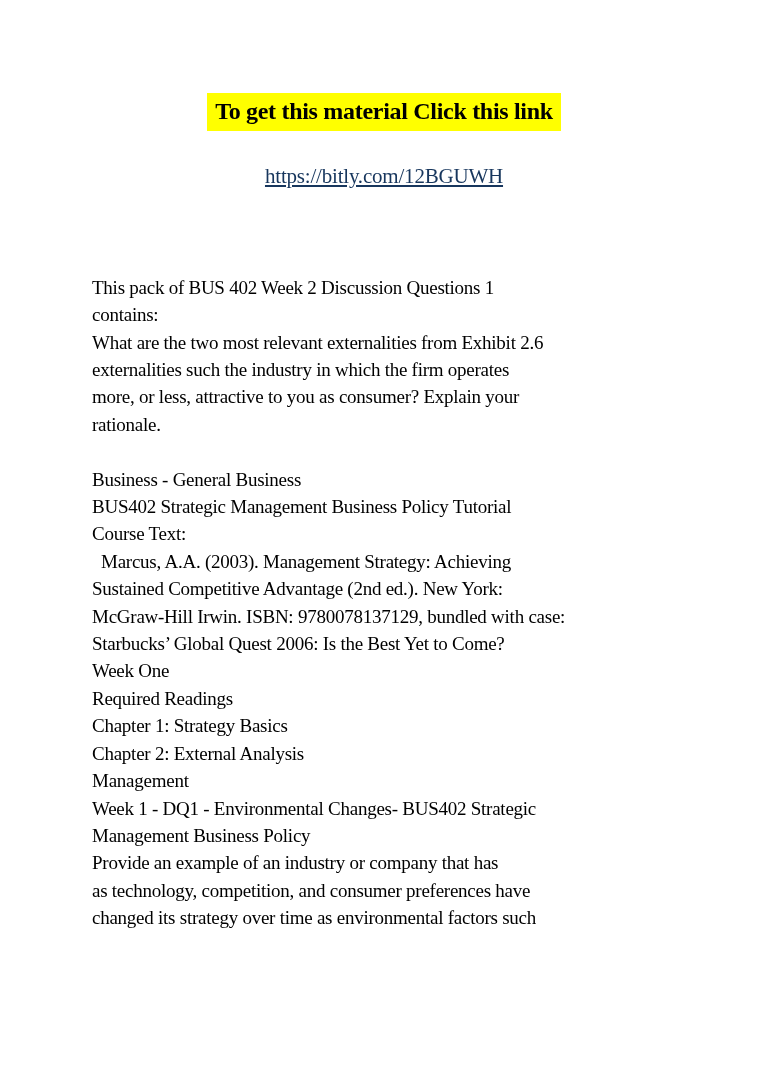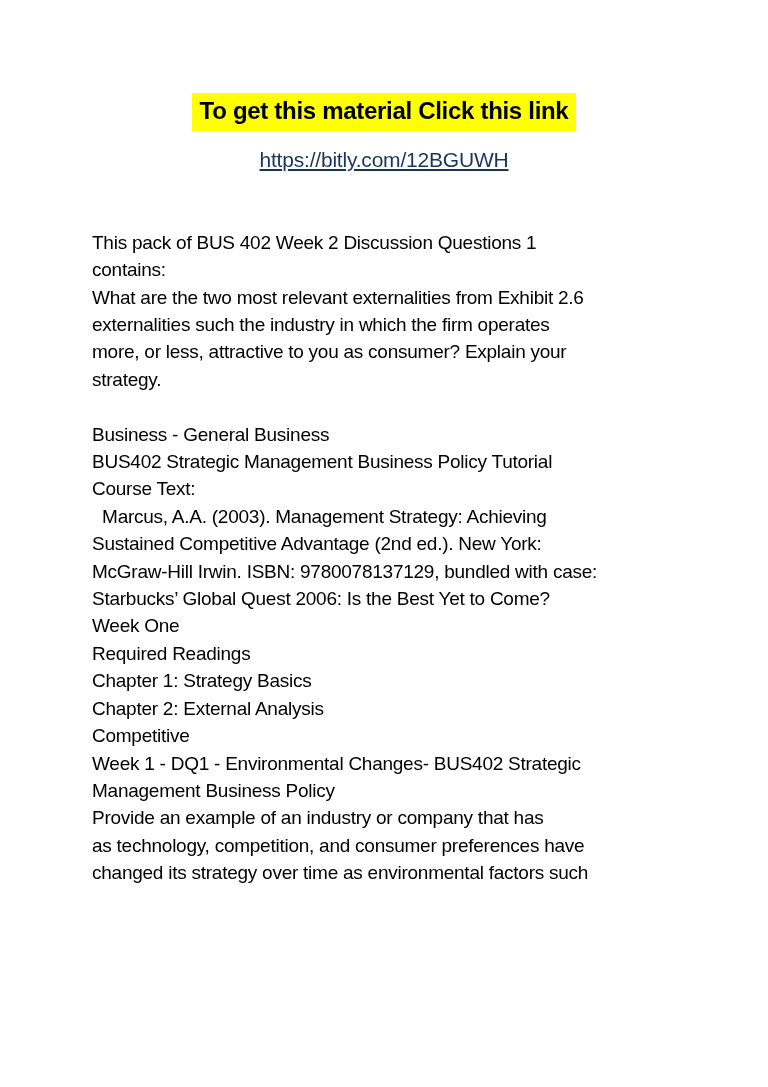--- a/index.html
+++ b/index.html
@@ -7,52 +7,52 @@
     padding: 0;
     background: #ffffff;
   }
   .page {
     position: relative;
     width: 768px;
     height: 1087px;
     margin: 0 auto;
     background: #ffffff;
     overflow: hidden;
-    font-family: Liberation Sans, sans-serif;
+    font-family: Liberation Serif, serif;
     color: #000000;
   }
   .header {
     padding-top: 93px;
     text-align: center;
   }
   .title {
     margin: 0;
     font-size: 24px;
     line-height: 1.2;
   }
   .highlight {
     display: inline-block;
     background: #ffff00;
     font-weight: bold;
     padding: 4px 8px 5px 8px;
     letter-spacing: -0.3px;
   }
   .link-row {
-    margin-top: 17px;
+    margin-top: 33px;
     text-align: center;
   }
   .doc-link {
     font-size: 21px;
     color: #17365d;
     text-decoration: underline;
     letter-spacing: -0.2px;
     cursor: pointer;
   }
   .body-text {
-    margin-top: 57px;
+    margin-top: 85px;
     padding-left: 92px;
     padding-right: 70px;
     font-size: 19px;
     line-height: 27.4px;
     letter-spacing: -0.25px;
   }
   .body-text p.line {
     margin: 0;
     white-space: pre;
   }
@@ -68,34 +68,34 @@
       <a href="#" class="doc-link">https://bitly.com/12BGUWH</a>
     </div>
   </div>
 
   <div class="body-text">
       <p class="line">This pack of BUS 402 Week 2 Discussion Questions 1</p>
       <p class="line">contains:</p>
       <p class="line">What are the two most relevant externalities from Exhibit 2.6</p>
       <p class="line">externalities such the industry in which the firm operates</p>
       <p class="line">more, or less, attractive to you as consumer? Explain your</p>
-      <p class="line">strategy.</p>
+      <p class="line">rationale.</p>
       <p class="line">&nbsp;</p>
       <p class="line">Business - General Business</p>
       <p class="line">BUS402 Strategic Management Business Policy Tutorial</p>
       <p class="line">Course Text:</p>
       <p class="line">  Marcus, A.A. (2003). Management Strategy: Achieving</p>
       <p class="line">Sustained Competitive Advantage (2nd ed.). New York:</p>
       <p class="line">McGraw-Hill Irwin. ISBN: 9780078137129, bundled with case:</p>
       <p class="line">Starbucks’ Global Quest 2006: Is the Best Yet to Come?</p>
       <p class="line">Week One</p>
       <p class="line">Required Readings</p>
       <p class="line">Chapter 1: Strategy Basics</p>
       <p class="line">Chapter 2: External Analysis</p>
-      <p class="line">Competitive</p>
+      <p class="line">Management</p>
       <p class="line">Week 1 - DQ1 - Environmental Changes- BUS402 Strategic</p>
       <p class="line">Management Business Policy</p>
       <p class="line">Provide an example of an industry or company that has</p>
       <p class="line">as technology, competition, and consumer preferences have</p>
       <p class="line">changed its strategy over time as environmental factors such</p>
     </div>
 
 </div>
 
 </body></html>

